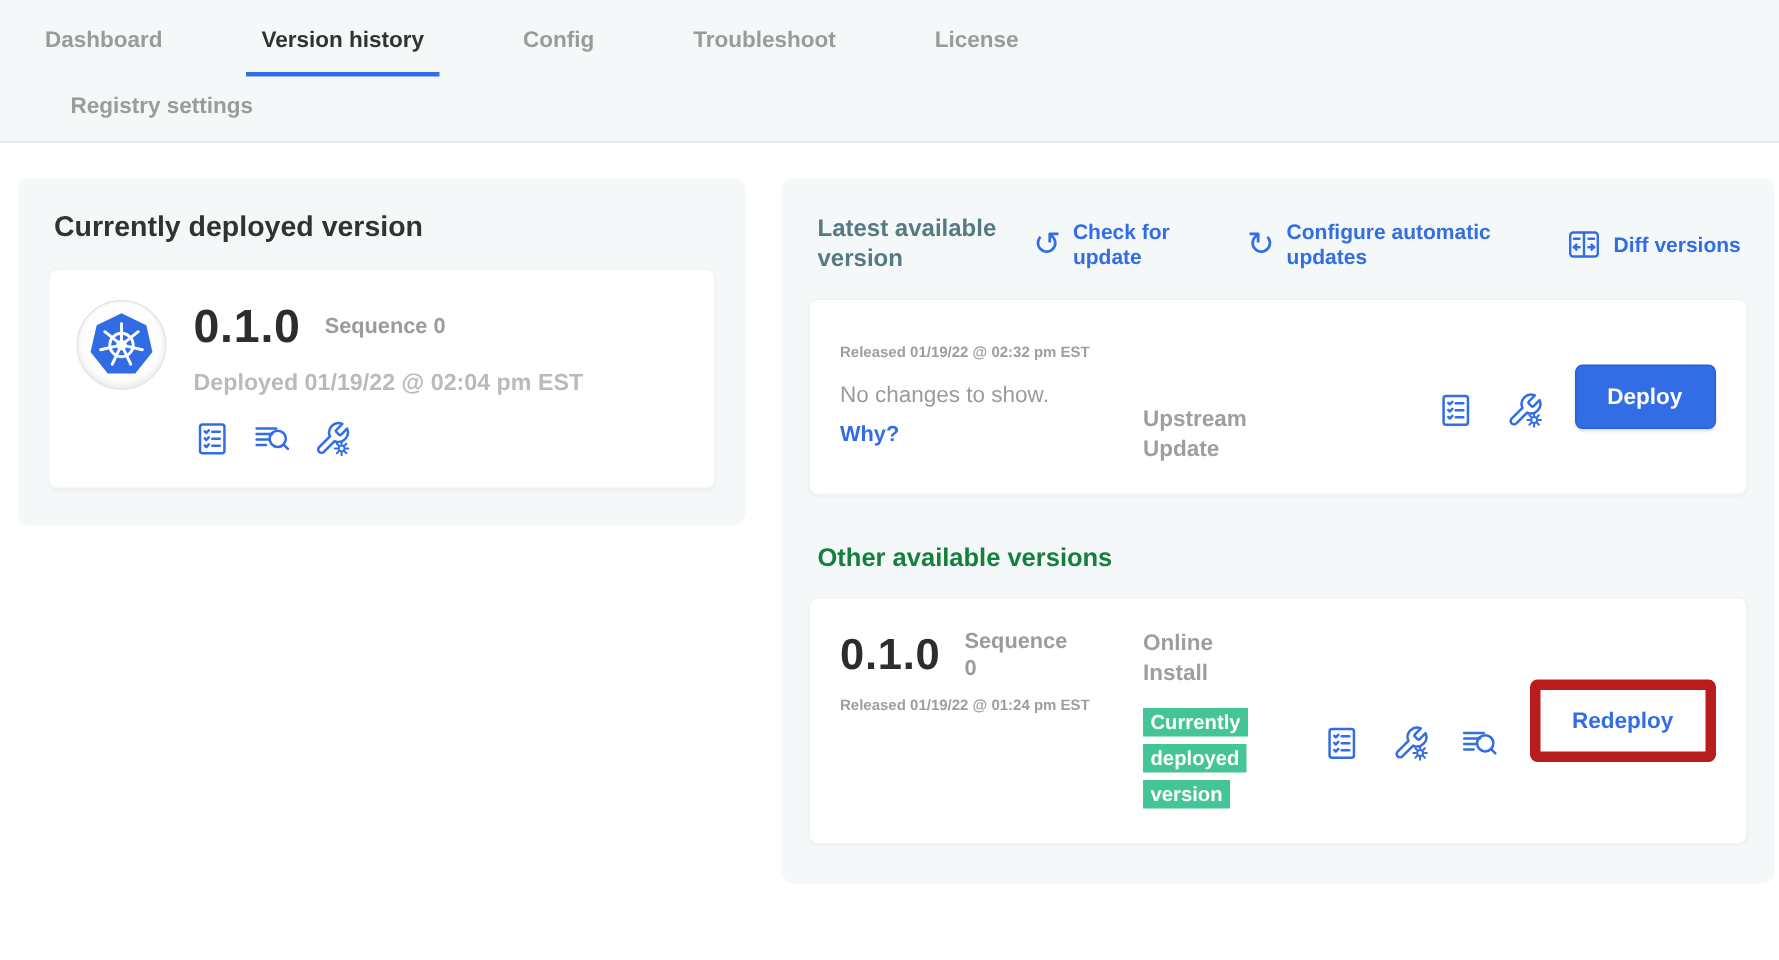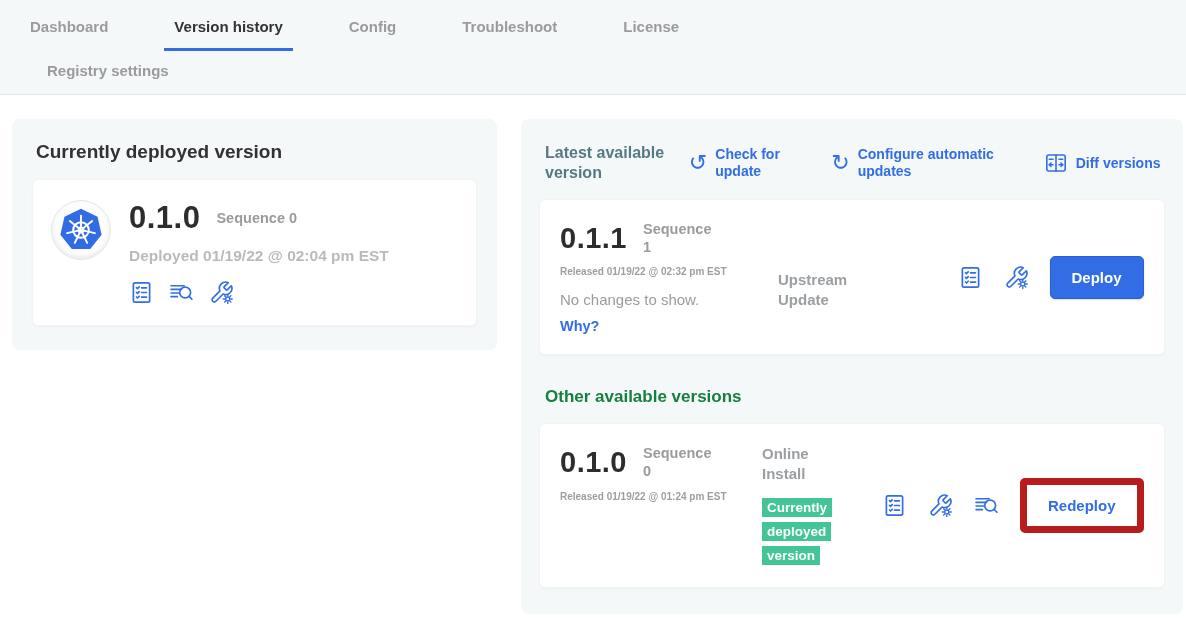--- a/index.html
+++ b/index.html
@@ -88,33 +88,33 @@
 
   
   .version-card { padding: 20px 20px; margin-top: 16px; display: flex; align-items: flex-start; }
   .vc-left { width: 202px; flex: none; }
   .vc-left .version-number { font-size: 29px; }
   .released { margin-top: 9px; width: 172px; font-size: 10px; font-weight: 700; color: #9b9fa2; line-height: 1.3; }
   .changes { margin-top: 13px; font-size: 15px; color: #9b9b9b; }
   .why-link { margin-top: 10px; font-size: 14.5px; font-weight: 700; color: #326de6; cursor: pointer; }
 
   .vc-mid { width: 120px; flex: none; font-size: 15px; font-weight: 700; color: #9b9fa2; line-height: 1.3; }
-  .vc-mid.offset { padding-top: 50px; margin-left: 16px; }
+  .vc-mid.offset { padding-top: 50px; }
   .source-label { max-width: 85px; }
 
   .badge-wrap { width: 76px; margin-top: 12px; line-height: 1.6; }
   .deployed-badge {
     display: inline;
     background: #44c595; color: #fff;
     font-size: 13.5px; font-weight: 700;
     padding: 2px 5px;
     -webkit-box-decoration-break: clone; box-decoration-break: clone;
   }
 
-  .vc-right { margin-left: auto; display: flex; align-items: center; gap: 21px; align-self: center; }
+  .vc-right { margin-left: auto; display: flex; align-items: flex-end; gap: 21px; align-self: center; }
   .btn {
     font-family: "Liberation Sans", sans-serif;
     font-size: 15px; font-weight: 700;
     border-radius: 5px; cursor: pointer;
     padding: 12px 21px;
   }
   .btn-primary { background: #326de6; color: #fff; border: 1px solid #2a60d4; box-shadow: 0 1px 2px rgba(0,0,0,.15); }
   .btn-outline { background: #fff; color: #326de6; border: 7px solid #b91c1c; }
 
   .other-title { margin: 32px 0 0 6px; font-size: 17px; font-weight: 600; color: #15803d; }
@@ -243,24 +243,20 @@
           <svg class="icon">
               <use href="#i-diff"></use>
             </svg>
           <span class="action-label">Diff versions</span>
         </div>
       </div>
     </div>
 
     <div class="white-card version-card">
       <div class="vc-left">
-        <div class="version-line">
-          <span class="version-number">0.1.1</span>
-          <span class="sequence narrow">Sequence 1</span>
-        </div>
         <div class="released">Released 01/19/22 @ 02:32 pm EST</div>
         <div class="changes">No changes to show.</div>
         <div class="why-link">Why?</div>
       </div>
       <div class="vc-mid offset">
         <div class="source-label">Upstream Update</div>
       </div>
       <div class="vc-right">
         <svg class="icon">
             <use href="#i-checklist"></use>

